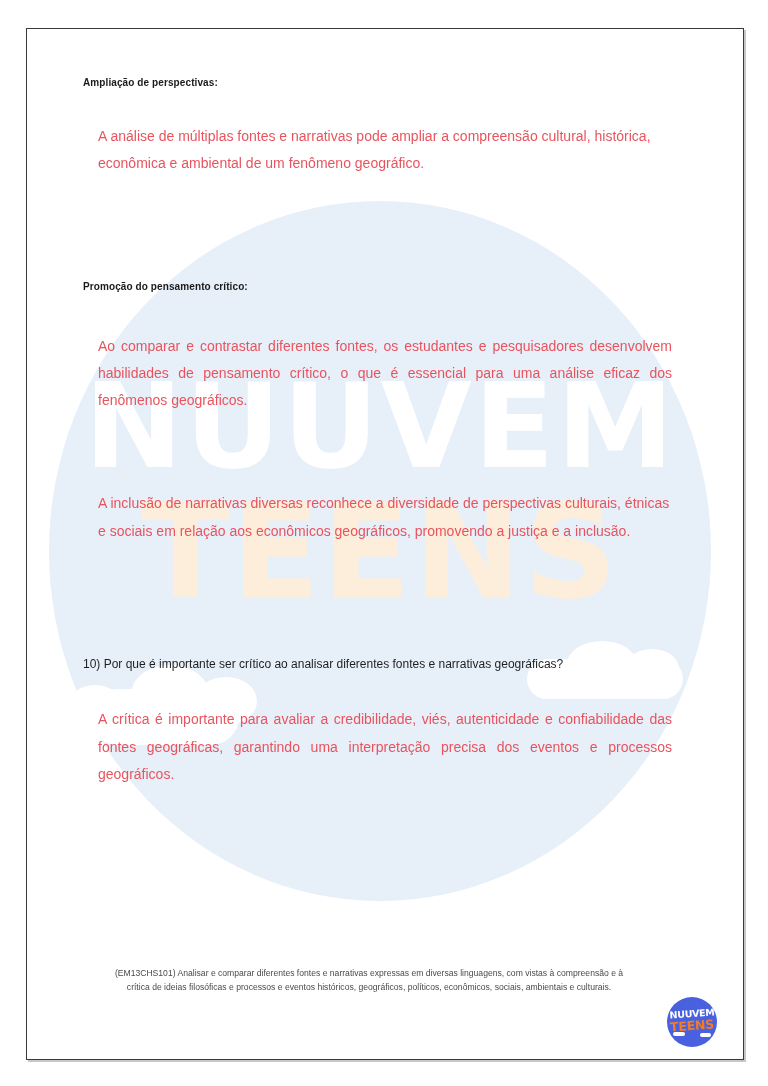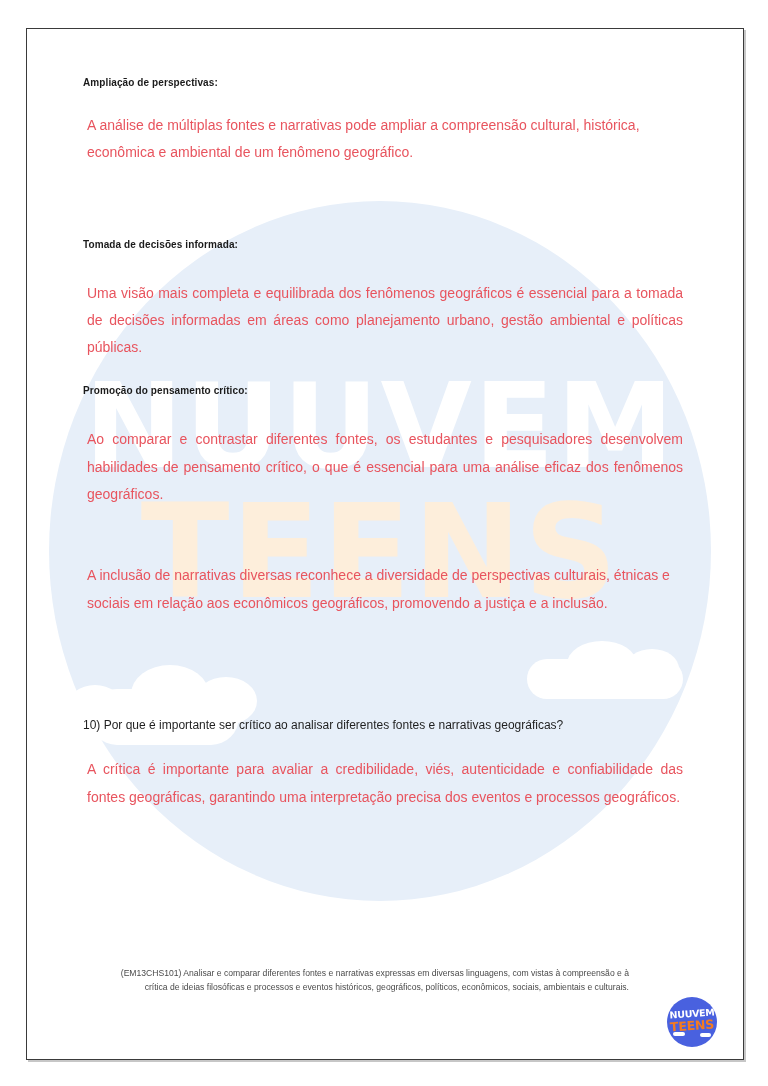--- a/index.html
+++ b/index.html
@@ -100,21 +100,21 @@
     font-weight: 700;
     color: #1b1b1b;
     margin: 0;
     letter-spacing: 0.1px;
   }
   .block-heading .plain-colon { font-weight: 400; }
 
   .para-answer {
     font-size: 14px;
     color: #e8545e;
-    margin: 4px;
+    margin: 15px;
     line-height: 1.95;
   }
   .para-answer.justified { text-align: justify; }
   .para-answer.plain { text-align: left; }
 
   .para-question {
     font-size: 12px;
     color: #1f1f1f;
     margin: 0;
     line-height: 1.45;
@@ -135,21 +135,21 @@
     height: 120px;
   }
   #footer-note {
     position: absolute;
     left: 82px;
     top: 28px;
     width: 520px;
     font-size: 8.6px;
     line-height: 1.62;
     color: #4a4a4a;
-    text-align: right;
+    text-align: center;
   }
   #footer-logo {
     position: absolute;
     left: 640px;
     top: 58px;
     width: 50px;
     height: 50px;
     border-radius: 50%;
     background: #4961df;
     overflow: hidden;
@@ -211,25 +211,20 @@
 
       <div>
         <p class="block-heading">Ampliação de perspectivas:</p>
         <div class="sp-3"></div>
         <p class="para-answer plain">A análise de múltiplas fontes e narrativas pode ampliar a compreensão cultural, histórica, econômica e ambiental de um fenômeno geográfico.</p>
       </div>
 
       <div class="sp-2"></div>
       <div class="sp-3"></div>
 
-      <div>
-        <p class="block-heading">Tomada de decisões informada:</p>
-        <div class="sp-1"></div>
-        <p class="para-answer justified">Uma visão mais completa e equilibrada dos fenômenos geográficos é essencial para a tomada de decisões informadas em áreas como planejamento urbano, gestão ambiental e políticas públicas.</p>
-      </div>
 
       <div class="sp-3"></div>
 
       <div>
         <p class="block-heading">Promoção do pensamento crítico:</p>
         <div class="sp-1"></div>
         <p class="para-answer justified">Ao comparar e contrastar diferentes fontes, os estudantes e pesquisadores desenvolvem habilidades de pensamento crítico, o que é essencial para uma análise eficaz dos fenômenos geográficos.</p>
       </div>
 
       <div class="sp-3"></div>

